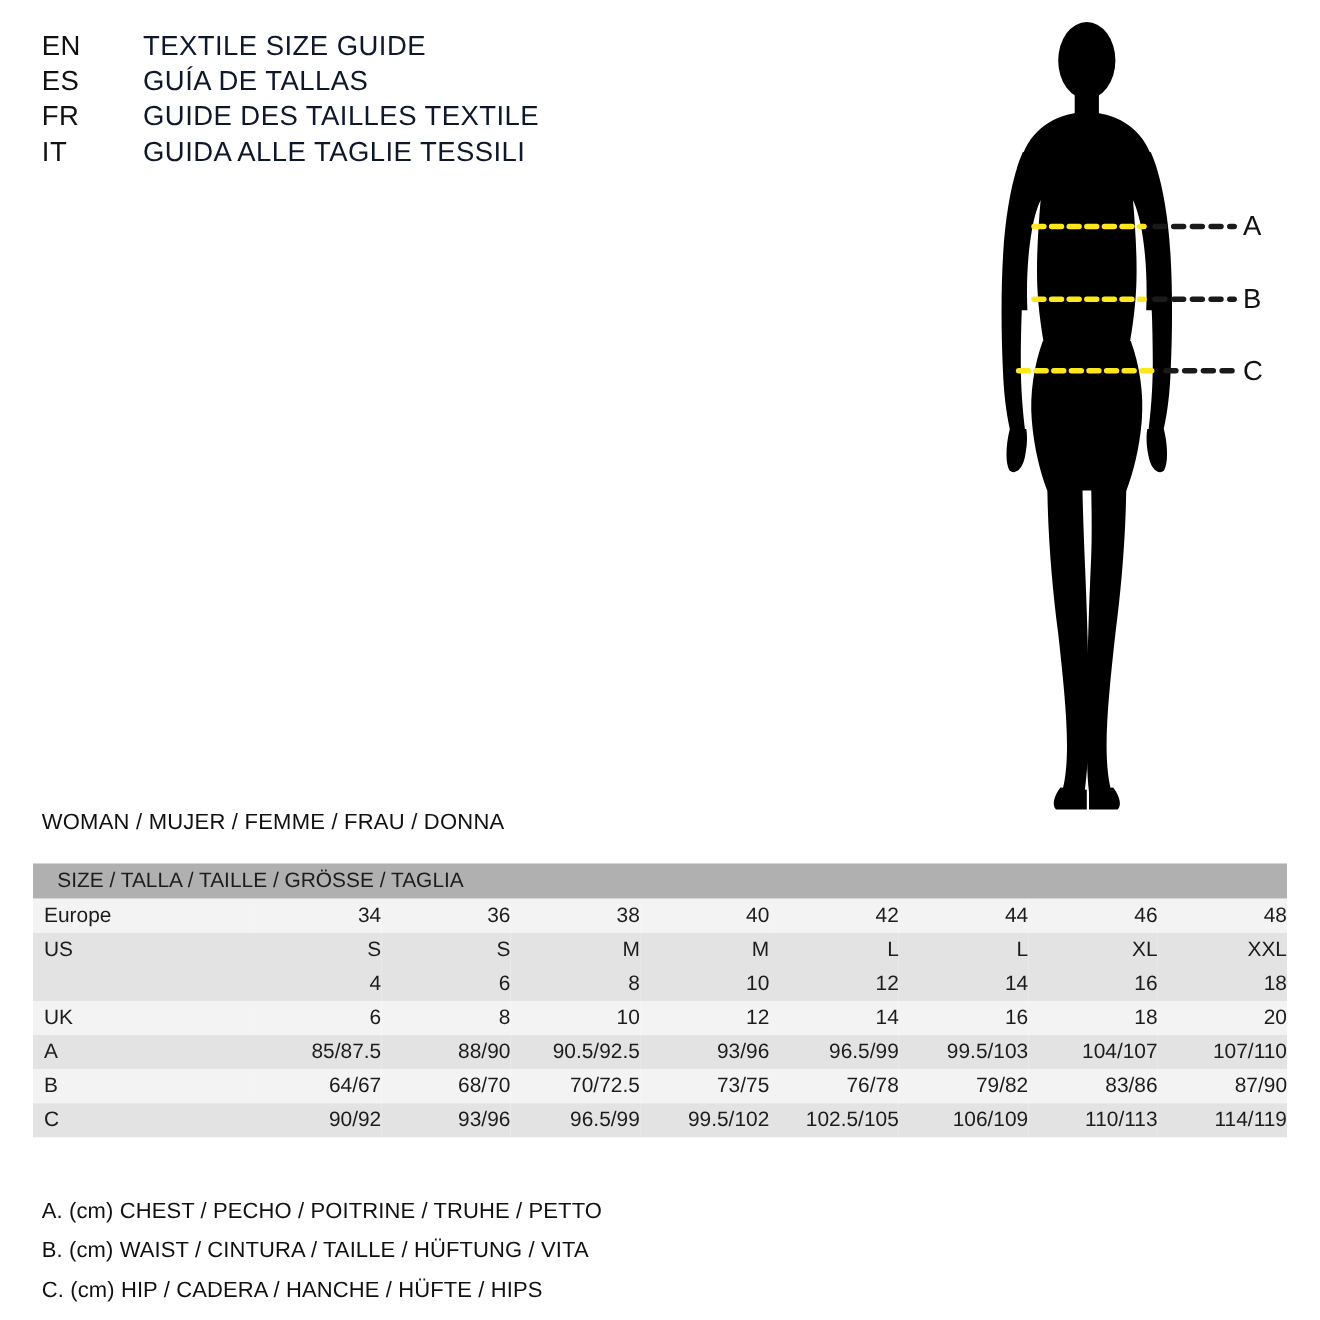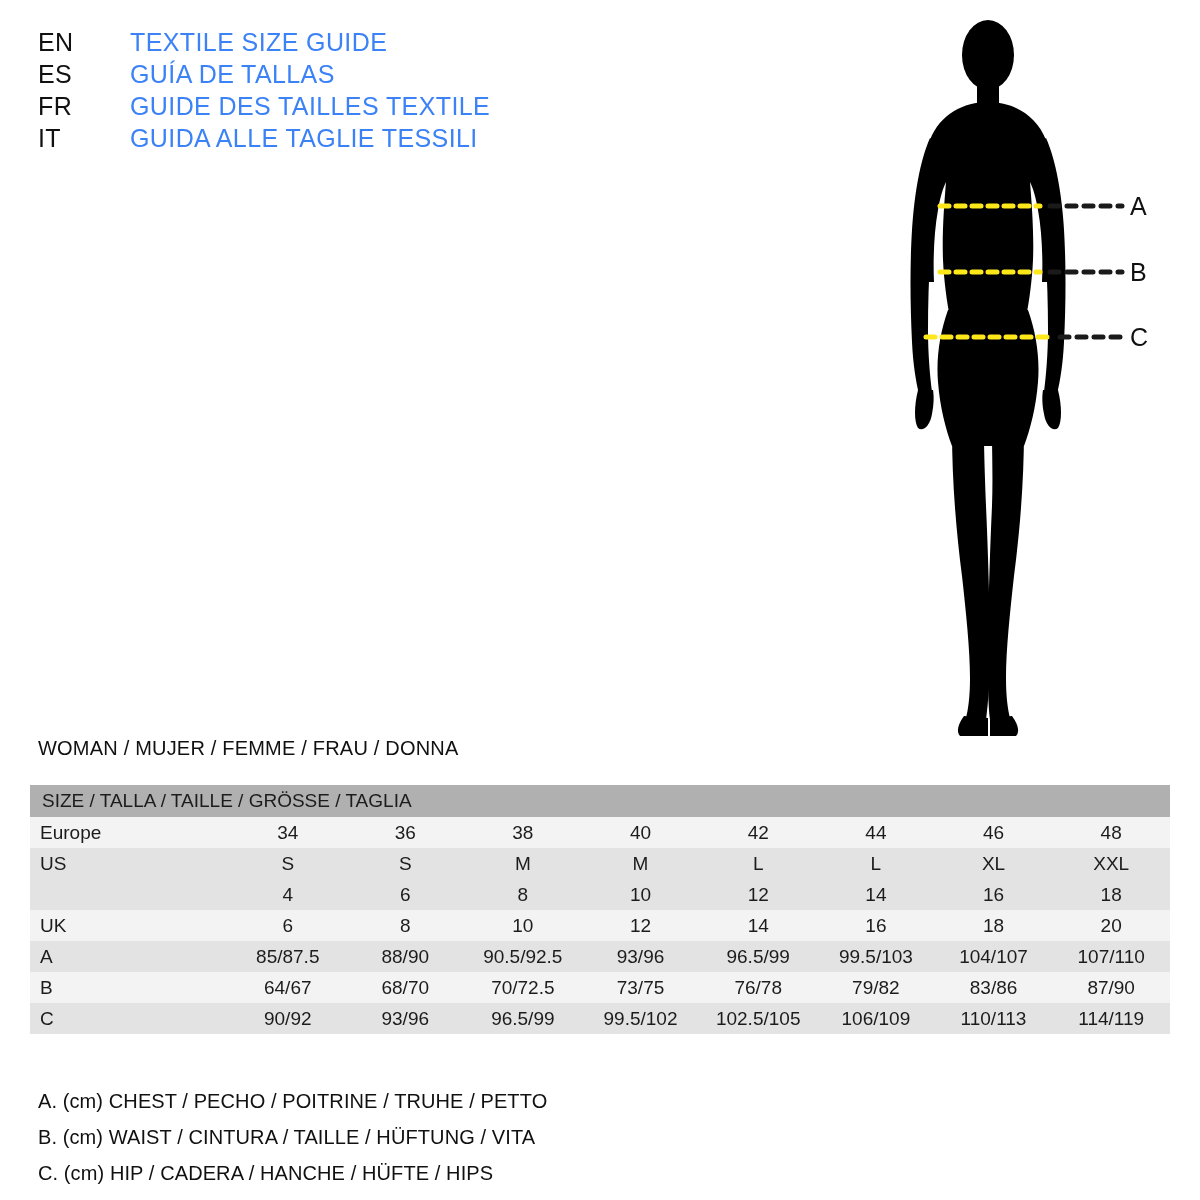--- a/index.html
+++ b/index.html
@@ -32,21 +32,21 @@
   .title-lang {
     width: 78px;
     font-size: 25px;
     letter-spacing: 0.4px;
     color: #111111;
     flex: none;
   }
   .title-text {
     font-size: 25px;
     letter-spacing: 0.4px;
-    color: #3b82f6;
+    color: #0f172a;
     white-space: nowrap;
   }
 
   
   #figure-area {
     position: absolute;
     left: 860px;
     top: 10px;
     width: 330px;
     height: 740px;
@@ -85,36 +85,36 @@
   #size-table td, #size-table th {
     padding: 0;
     height: 31px;
     font-weight: normal;
     color: #1c1c1c;
   }
   #size-table tr.header-row td {
     background: #b0b0b0;
     font-size: 19px;
     text-align: left;
-    padding-left: 12px;
+    padding-left: 22px;
     height: 32px;
   }
   #size-table tr.band-dark td {
     background: #e3e3e3;
   }
   #size-table tr.band-light td {
     background: #f3f3f3;
   }
   #size-table td.rowlabel {
     text-align: left;
     padding-left: 10px;
     width: 190px;
   }
   #size-table td.val {
-    text-align: center;
+    text-align: right;
     width: 118px;
   }
 
   
   #legend {
     position: absolute;
     left: 38px;
     top: 1090px;
     width: 700px;
   }

